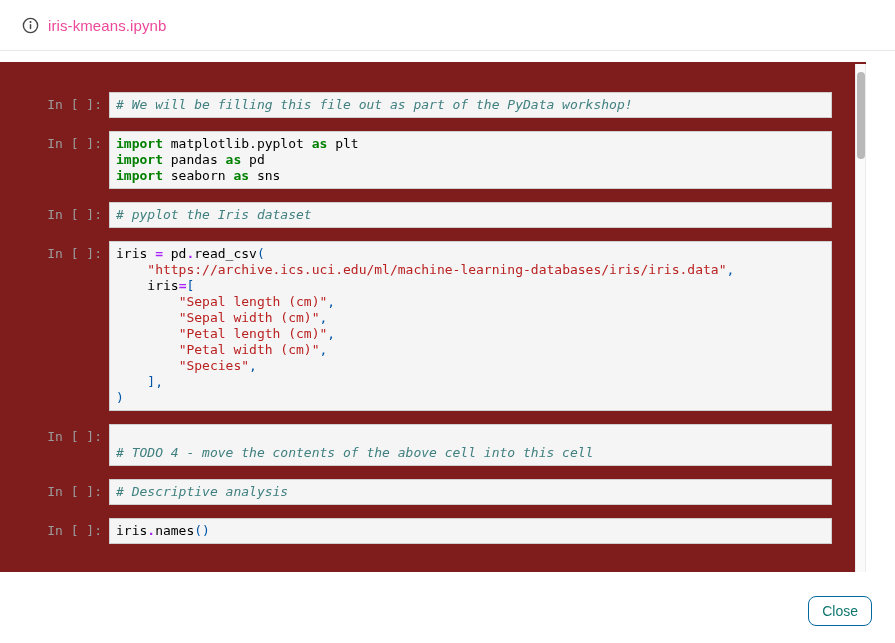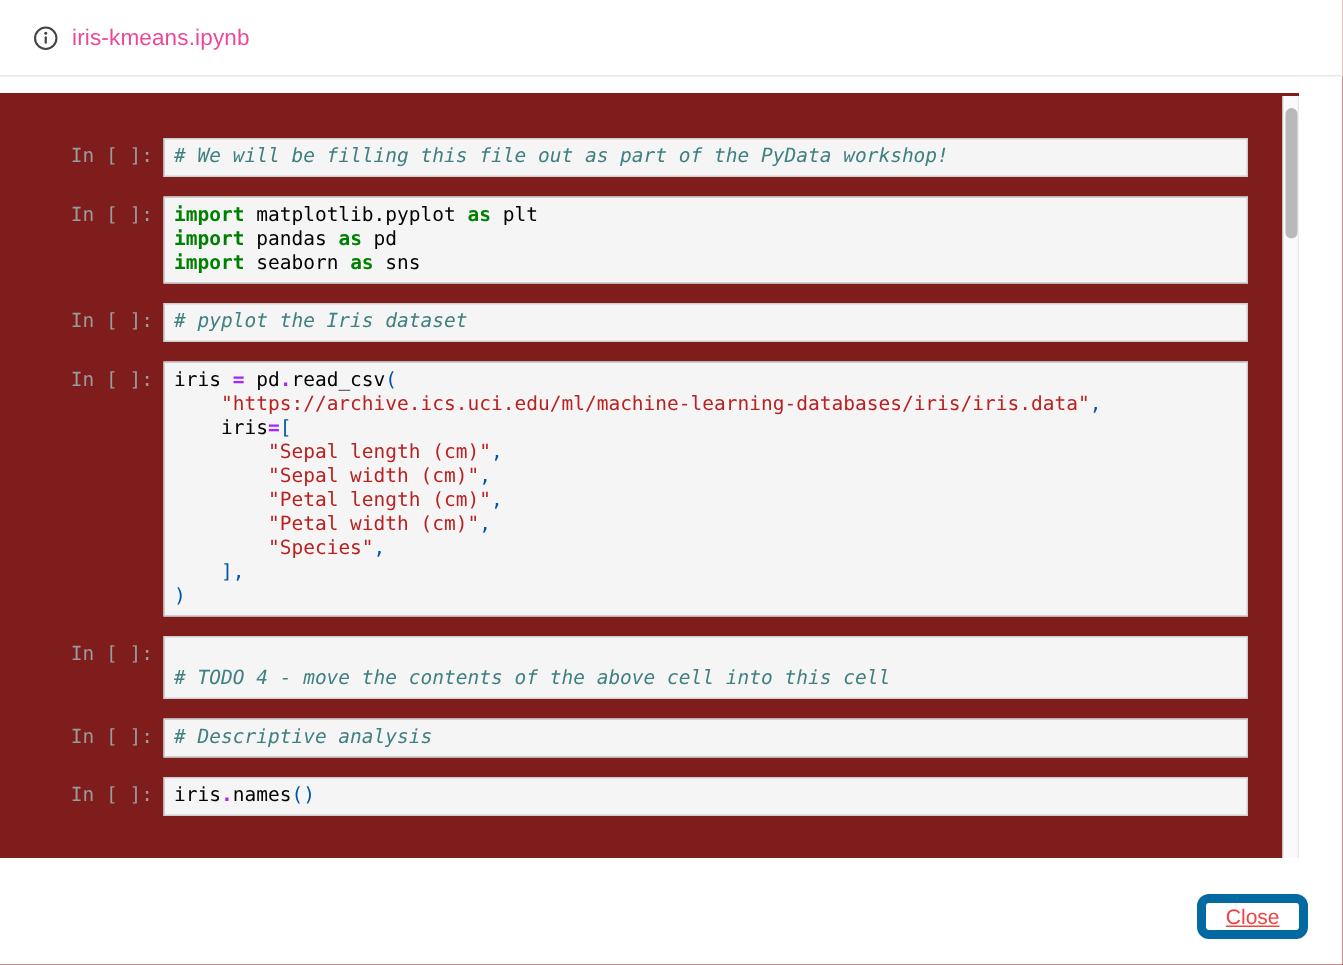--- a/index.html
+++ b/index.html
@@ -70,26 +70,25 @@
   .scrollbar-thumb {
     position: absolute; top: 8px; left: 1px; width: 8px; height: 87px;
     background: #b9b9b9; border-radius: 4px;
   }
 
   
   .close-button {
     position: absolute; right: 23px; bottom: 17px;
     height: 30px; padding: 0 13px;
     background: #fff;
-    border: 6px solid #0369a1;
+    border: 1px solid #0369a1;
     border-radius: 8px;
     font-family: "Liberation Sans", sans-serif;
-    font-size: 14px; color: #ef4444;
+    font-size: 14px; color: #0f766e;
     cursor: pointer;
-    text-decoration: underline;
   }
 </style>
 </head>
 <body>
 
 <div>
 
   <header class="modal-header">
     <svg width="17" height="17" viewBox="0 0 16 16" aria-hidden="true">
       <circle cx="8" cy="8" r="6.7" fill="none" stroke="#454545" stroke-width="1.3"></circle>

